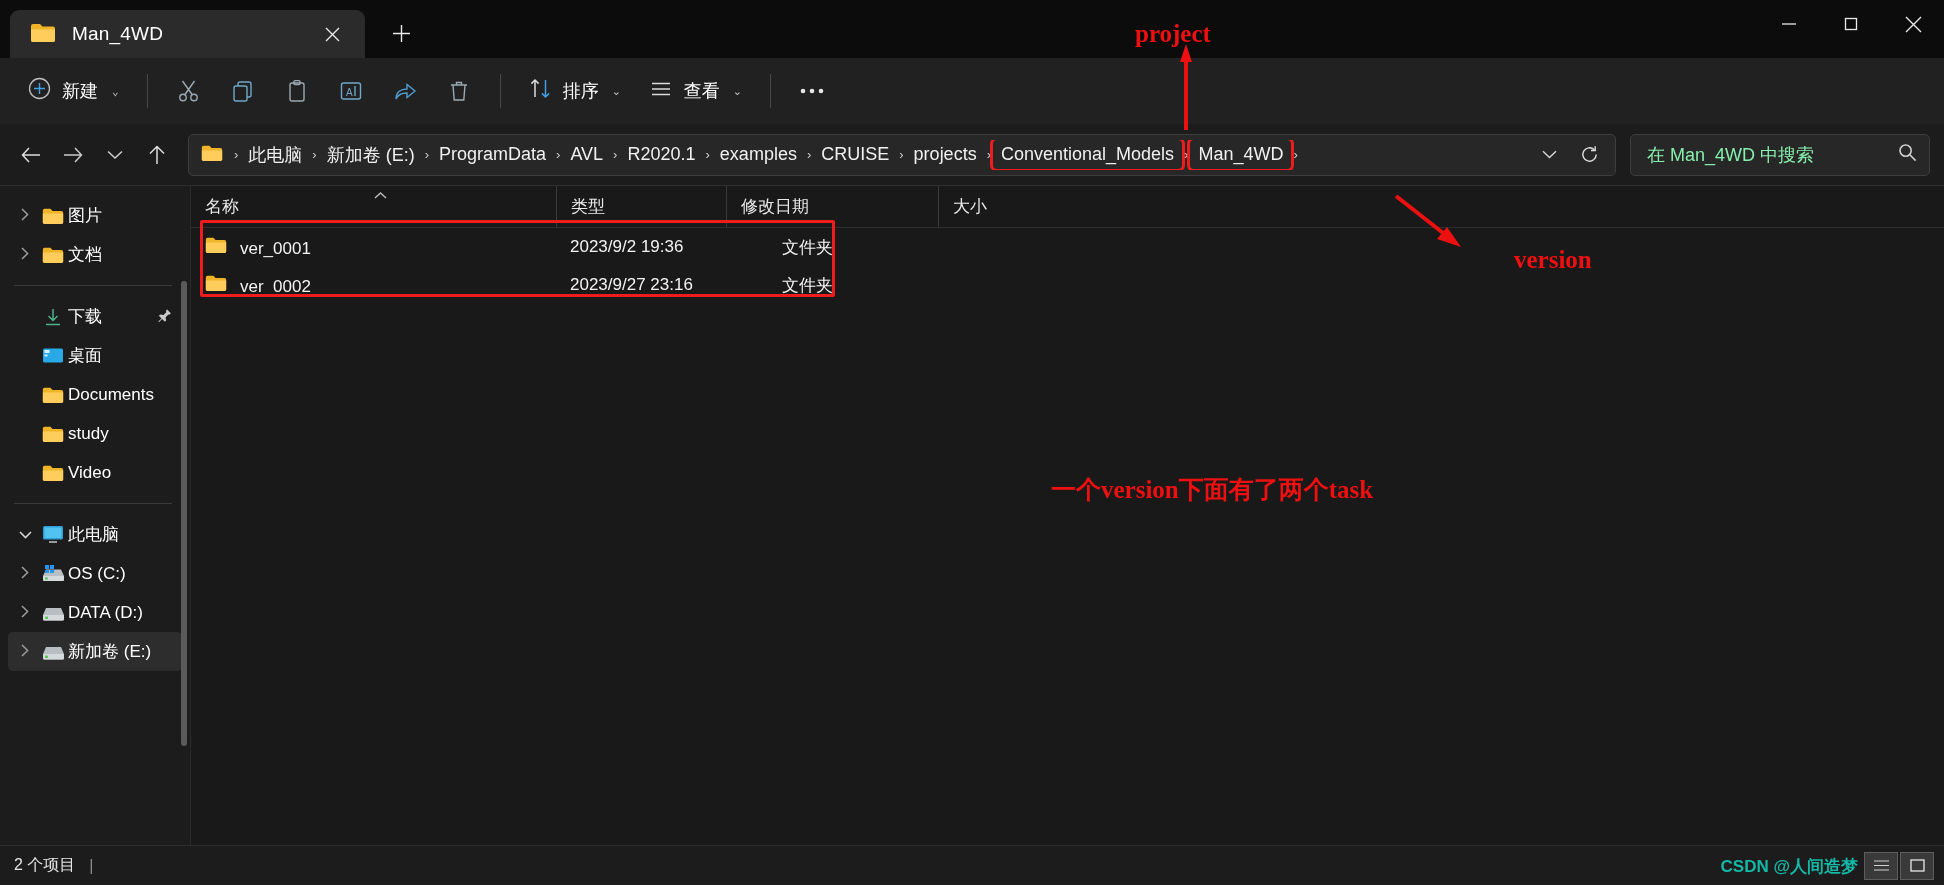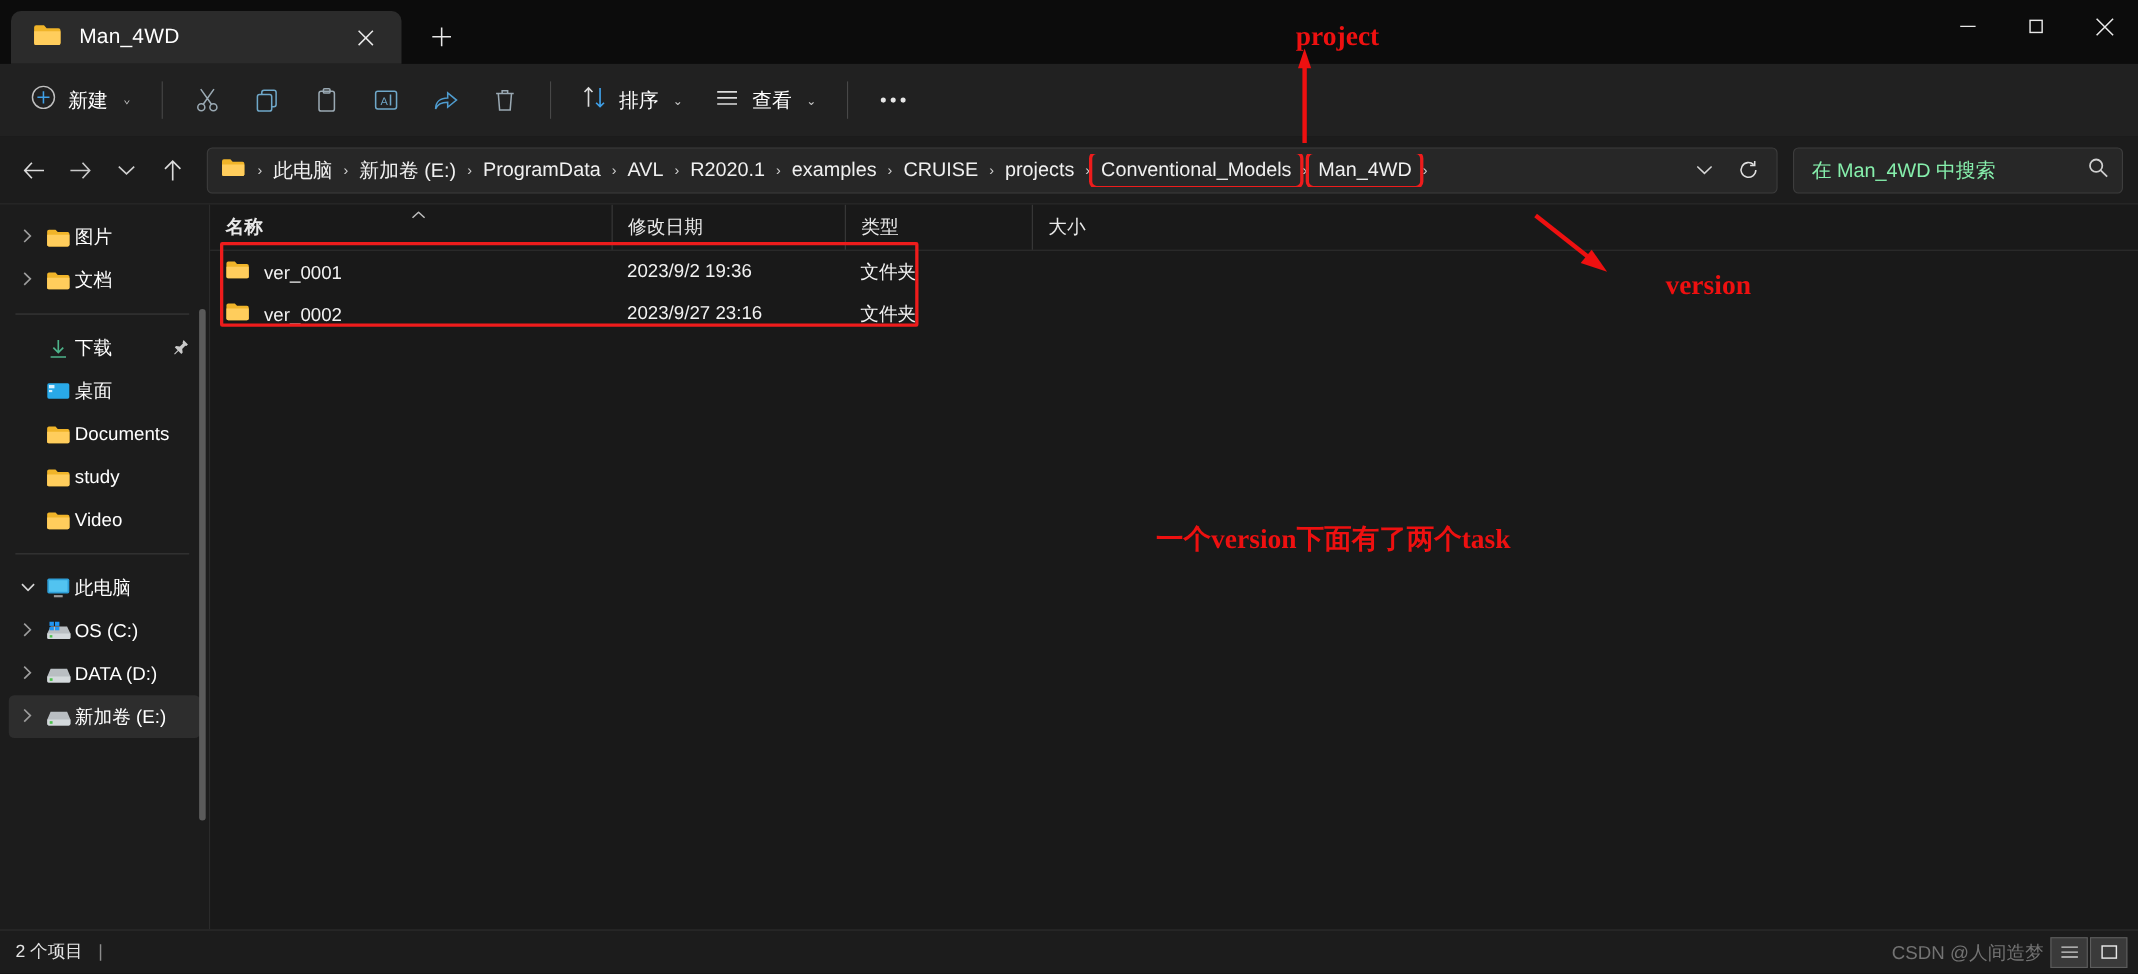--- a/index.html
+++ b/index.html
@@ -189,21 +189,21 @@
   .statusbar {
     height: 40px; min-height: 40px; background: #1c1c1c;
     border-top: 1px solid #2e2e2e;
     display: flex; align-items: center; padding: 0 14px;
     color: #e4e4e4; font-size: 16px;
     position: relative;
   }
   .status-sep { margin-left: 14px; color: #8c8c8c; }
   .watermark {
     position: absolute; right: 86px; top: 50%; transform: translateY(-50%);
-    color: #737373; font-size: 17px; white-space: nowrap;
+    color: #14b8a6; font-size: 17px; white-space: nowrap; font-weight: bold;
   }
   .viewmodes {
     position: absolute; right: 10px; top: 50%; transform: translateY(-50%);
     display: flex; gap: 2px; align-items: center;
   }
   .vm {
     width: 34px; height: 28px; display: flex; align-items: center; justify-content: center;
     background: #3a3a3a; border: 1px solid #5d5d5d;
   }
 
@@ -564,31 +564,31 @@
               </svg>
             </span>
             <span class="slabel">新加卷 (E:)</span>
           </div>
         </div>
       <div class="sb-scroll"></div>
     </div>
 
     <div class="content">
       <div class="colhead" id="colhead">
-          <div class="col" style="width: 365px; font-weight: bold;">
+          <div class="col" style="width: 365px;">
             <span class="sortmark"><svg width="13" height="7" viewBox="0 0 13 7" fill="none" stroke="#bdbdbd" stroke-width="1.4">
                 <path d="M1 6 6.5 1 12 6"></path>
               </svg></span>
             <span>名称</span>
           </div>
+          <div class="col" style="width: 170px;">
+            <span>类型</span>
+          </div>
           <div class="col" style="width: 212px;">
             <span>修改日期</span>
-          </div>
-          <div class="col" style="width: 170px;">
-            <span>类型</span>
           </div>
           <div class="col" style="width: 110px;">
             <span>大小</span>
           </div>
         </div>
       <div class="rows" id="rows">
           <div class="row">
             <div class="cell name" style="width: 365px;">
               <span><svg width="22" height="18" viewBox="0 0 26 21">
                   <path d="M1 4a2 2 0 0 1 2-2h7l2.4 2.6H23a2 2 0 0 1 2 2V18a2 2 0 0 1-2 2H3a2 2 0 0 1-2-2z" fill="#f0b429"></path>
@@ -630,21 +630,21 @@
         </svg>
       </div>
       <div class="vm">
         <svg width="17" height="15" viewBox="0 0 17 15" stroke="#e8e8e8" stroke-width="1.3" fill="none">
           <rect x="2" y="2" width="13" height="11"></rect>
         </svg>
       </div>
     </div>
   </div>
 
-  <div class="ann" style="left:1178px; top:20px; font-size:25px;">project</div>
+  <div class="ann" style="left:1135px; top:20px; font-size:25px;">project</div>
   <svg class="ann-arrow" style="left:0; top:0; width:1944px; height:885px;">
     <line x1="1186" y1="130" x2="1186" y2="55" stroke="#ee1010" stroke-width="4"></line>
     <polygon points="1186,44 1180,62 1192,62" fill="#ee1010"></polygon>
   </svg>
 
   <div class="ann" style="left:1514px; top:246px; font-size:25px;">version</div>
   <svg class="ann-arrow" style="left:0; top:0; width:1944px; height:885px;">
     <line x1="1396" y1="196" x2="1452" y2="240" stroke="#ee1010" stroke-width="4"></line>
     <polygon points="1461,247 1437,239 1447,227" fill="#ee1010"></polygon>
   </svg>

